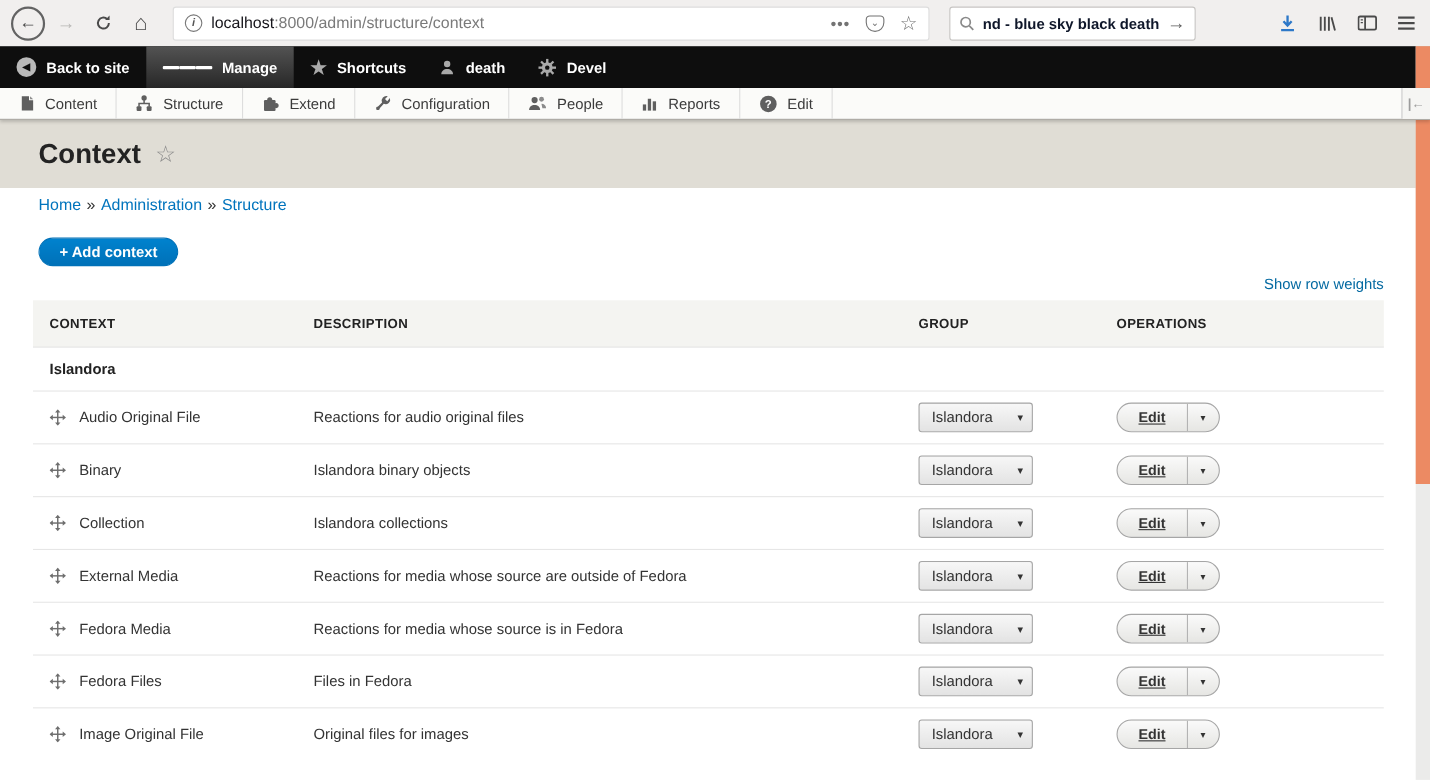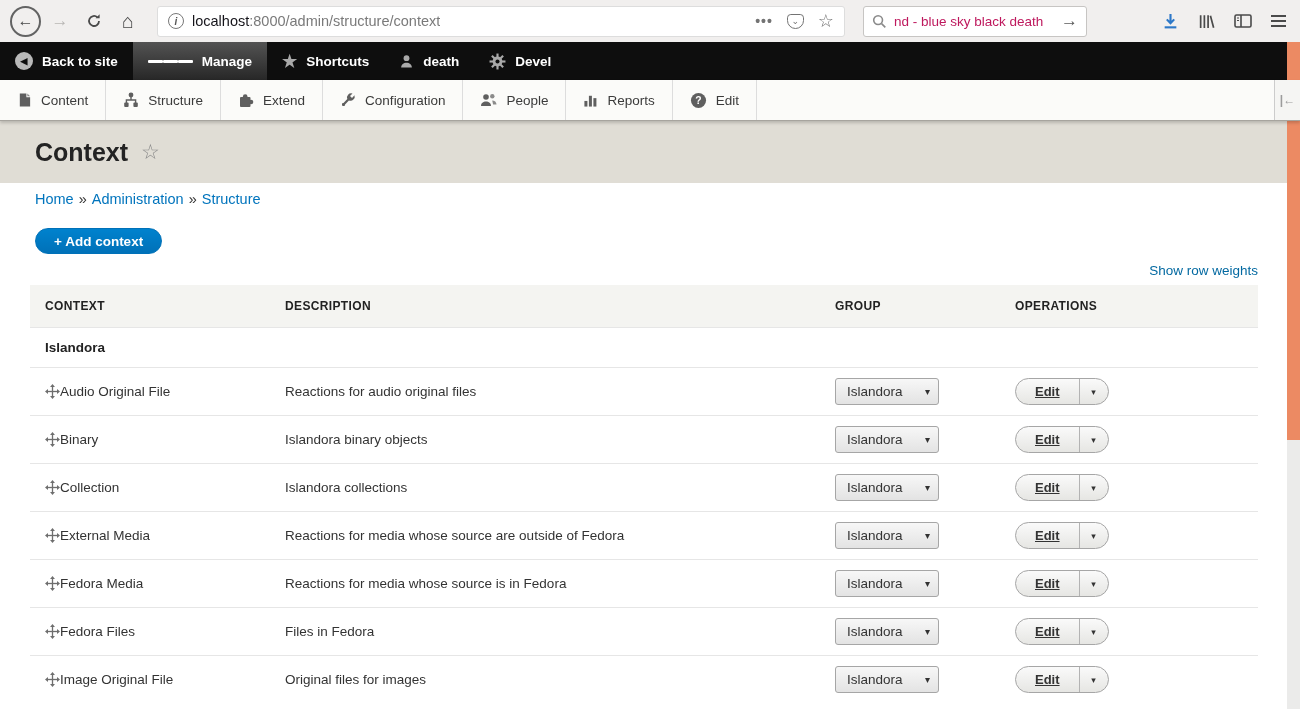--- a/index.html
+++ b/index.html
@@ -21,39 +21,39 @@
   .url-text { font-size:14.5px; white-space:nowrap; overflow:hidden; }
   .url-host { color:#15141a; }
   .url-path { color:#7a7a7a; }
   .url-right { margin-left:auto; display:flex; align-items:center; gap:14px; color:#737373; }
   .dots { font-size:14px; letter-spacing:1px; color:#737373; font-weight:bold; }
   .pocket { width:17px; height:15px; border:1.7px solid #737373; border-radius:4px 4px 9px 9px;
     display:flex; align-items:center; justify-content:center; font-size:9px; color:#737373; }
   .star-glyph { font-size:18px; color:#737373; }
   .search-field { width:224px; height:31px; background:#fff; border:1px solid #c7c5c3;
     border-radius:3px; display:flex; align-items:center; padding:0 8px; margin-left:14px; gap:7px; }
-  .search-text { font-size:13.5px; color:#be185d; white-space:nowrap; flex:1; }
+  .search-text { font-size:13.5px; color:#0f172a; white-space:nowrap; flex:1;font-weight:bold; }
   .search-go { color:#5a5a5a; font-size:17px; }
   .browser-right { margin-left:auto; display:flex; align-items:center; gap:19px; padding-right:4px; }
   .hamb { display:inline-block; }
   .hamb i { display:block; width:15px; height:2.2px; background:#4a4a4a; margin:2.6px 0; }
 
   
   .admin-bar { height:38px; background:#0e0e0e; display:flex; align-items:stretch; }
   .admin-item { display:flex; align-items:center; gap:9px; padding:0 15px;
     color:#fff; font-size:13.5px; font-weight:bold; }
   .admin-item.active { background:linear-gradient(#535353,#272727); }
   .admin-ico { color:#a9a9a9; display:flex; align-items:center; }
   .circle-back { width:18px; height:18px; background:#b9b9b9; border-radius:50%; color:#0e0e0e;
     font-size:9px; display:flex; align-items:center; justify-content:center; }
   .bars-w i { display:block; width:15px; height:3px; background:#fff; margin:2.5px 0; border-radius:1px; }
   .star-tb { font-size:17px; line-height:1; }
 
   
-  .menu-bar { height:41px; background:#fbfbf9; display:flex; align-items:stretch;
+  .menu-bar { height:29px; background:#fbfbf9; display:flex; align-items:stretch;
     border-bottom:1px solid #a7a49e; box-shadow:0 2px 3px rgba(0,0,0,.18); position:relative; z-index:4; }
   .menu-item { display:flex; align-items:center; gap:9px; padding:0 17px;
     border-right:1px solid #ddd; color:#3b3b3b; font-size:13.5px; }
   .menu-item svg { flex:none; }
   .menu-collapse { margin-left:auto; width:26px; border-left:1px solid #ccc; background:#f5f5f3;
     display:flex; align-items:center; justify-content:center; color:#9c9c9c; font-size:12px; font-weight:bold; }
 
   
   .title-band { height:62px; background:#e0ddd5; display:flex; align-items:center;
     padding-left:35px; gap:13px; }
@@ -70,21 +70,21 @@
   .row-weights { text-align:right; margin-top:9px; font-size:13.5px; }
   .row-weights a { color:#0369a1; text-decoration:none; }
 
   table.ctx { width:100%; border-collapse:collapse; margin-top:7px; table-layout:fixed; }
   .ctx th { background:#f4f4f1; text-align:left; font-size:12px; color:#222;
     letter-spacing:.03em; padding:14px 10px 14px 15px; font-weight:bold; }
   .ctx col.c1 { width:240px; } .ctx col.c2 { width:550px; } .ctx col.c3 { width:180px; }
   .ctx td { border-top:1px solid #e6e6e6; padding:10px 10px 10px 15px; font-size:13.5px; color:#333;
     vertical-align:middle; }
   .ctx tr.group-row td { font-weight:bold; color:#222; padding:12px 15px; }
-  .name-cell { display:flex; align-items:flex-start; }
+  .name-cell { display:flex; align-items:flex-start; gap:12px; }
   .drag { display:inline-flex; flex:none; }
 
   .sel { display:inline-flex; align-items:center; justify-content:space-between; width:104px; height:27px;
     padding:0 8px 0 11px; background:linear-gradient(#f7f7f7,#e3e3e3); border:1px solid #a6a6a6;
     border-radius:3px; font-size:13.5px; color:#333; }
   .sel .caret { font-size:10px; color:#333; }
 
   .split-btn { display:inline-flex; height:27px; border:1px solid #a6a6a6; border-radius:20em;
     background:linear-gradient(#fafafa,#e6e6e3); overflow:hidden; }
   .split-main { padding:0 19px; display:flex; align-items:center; font-size:13px; font-weight:bold; color:#333;text-decoration:underline; }

